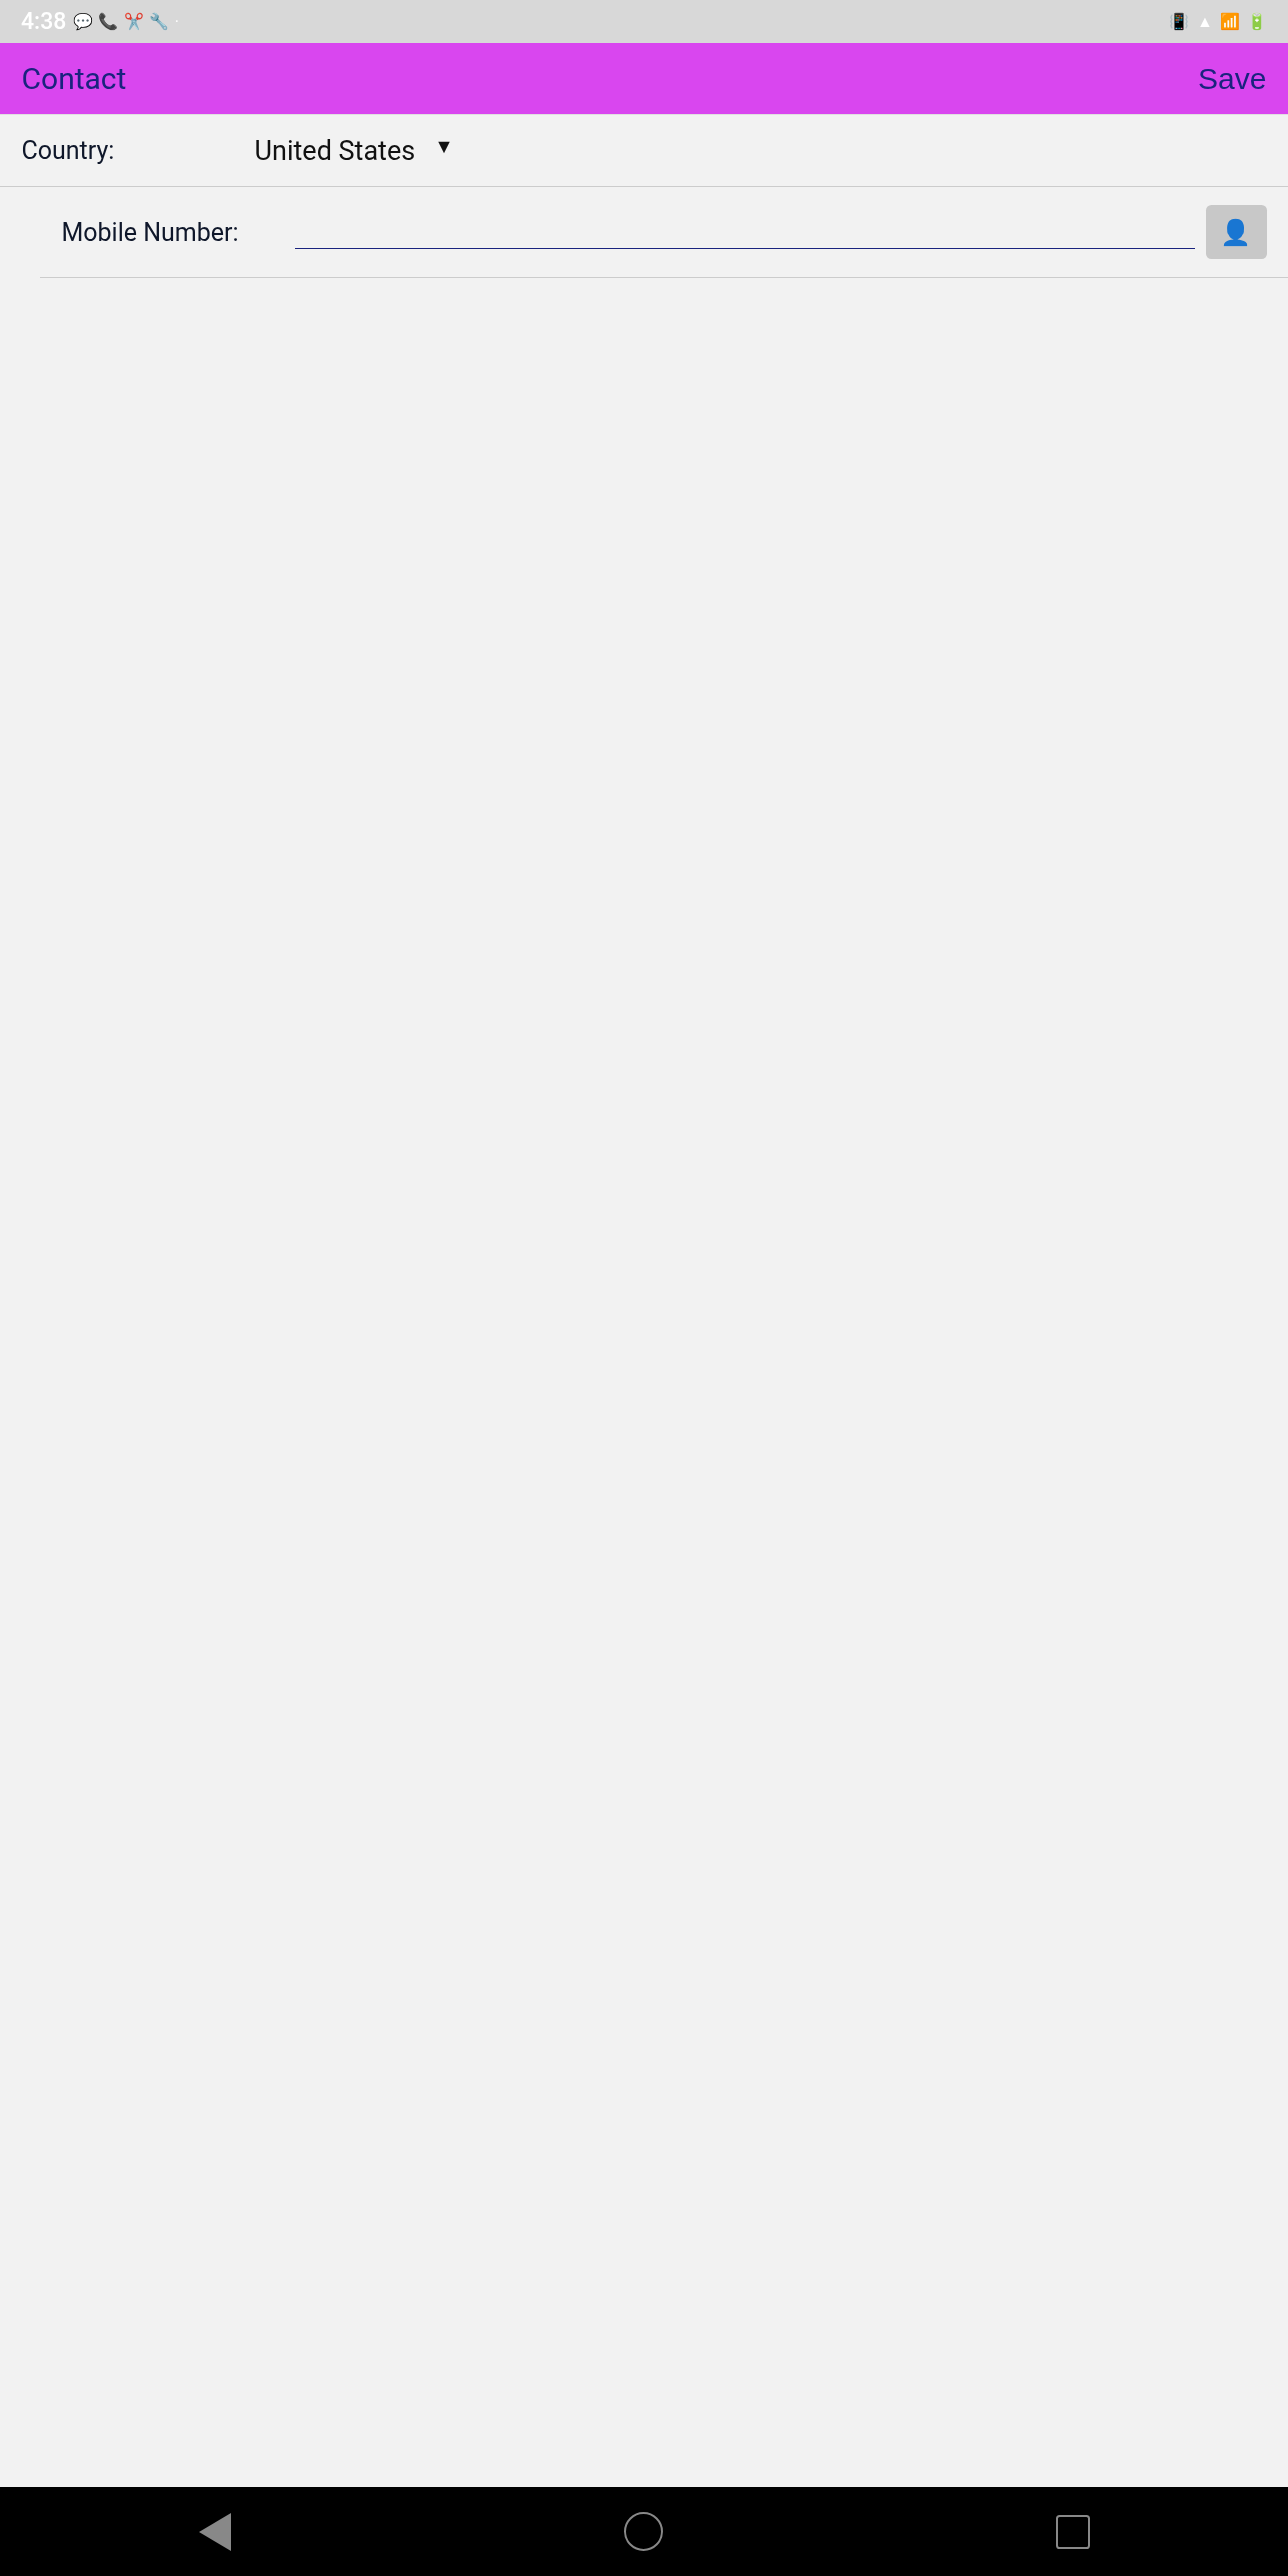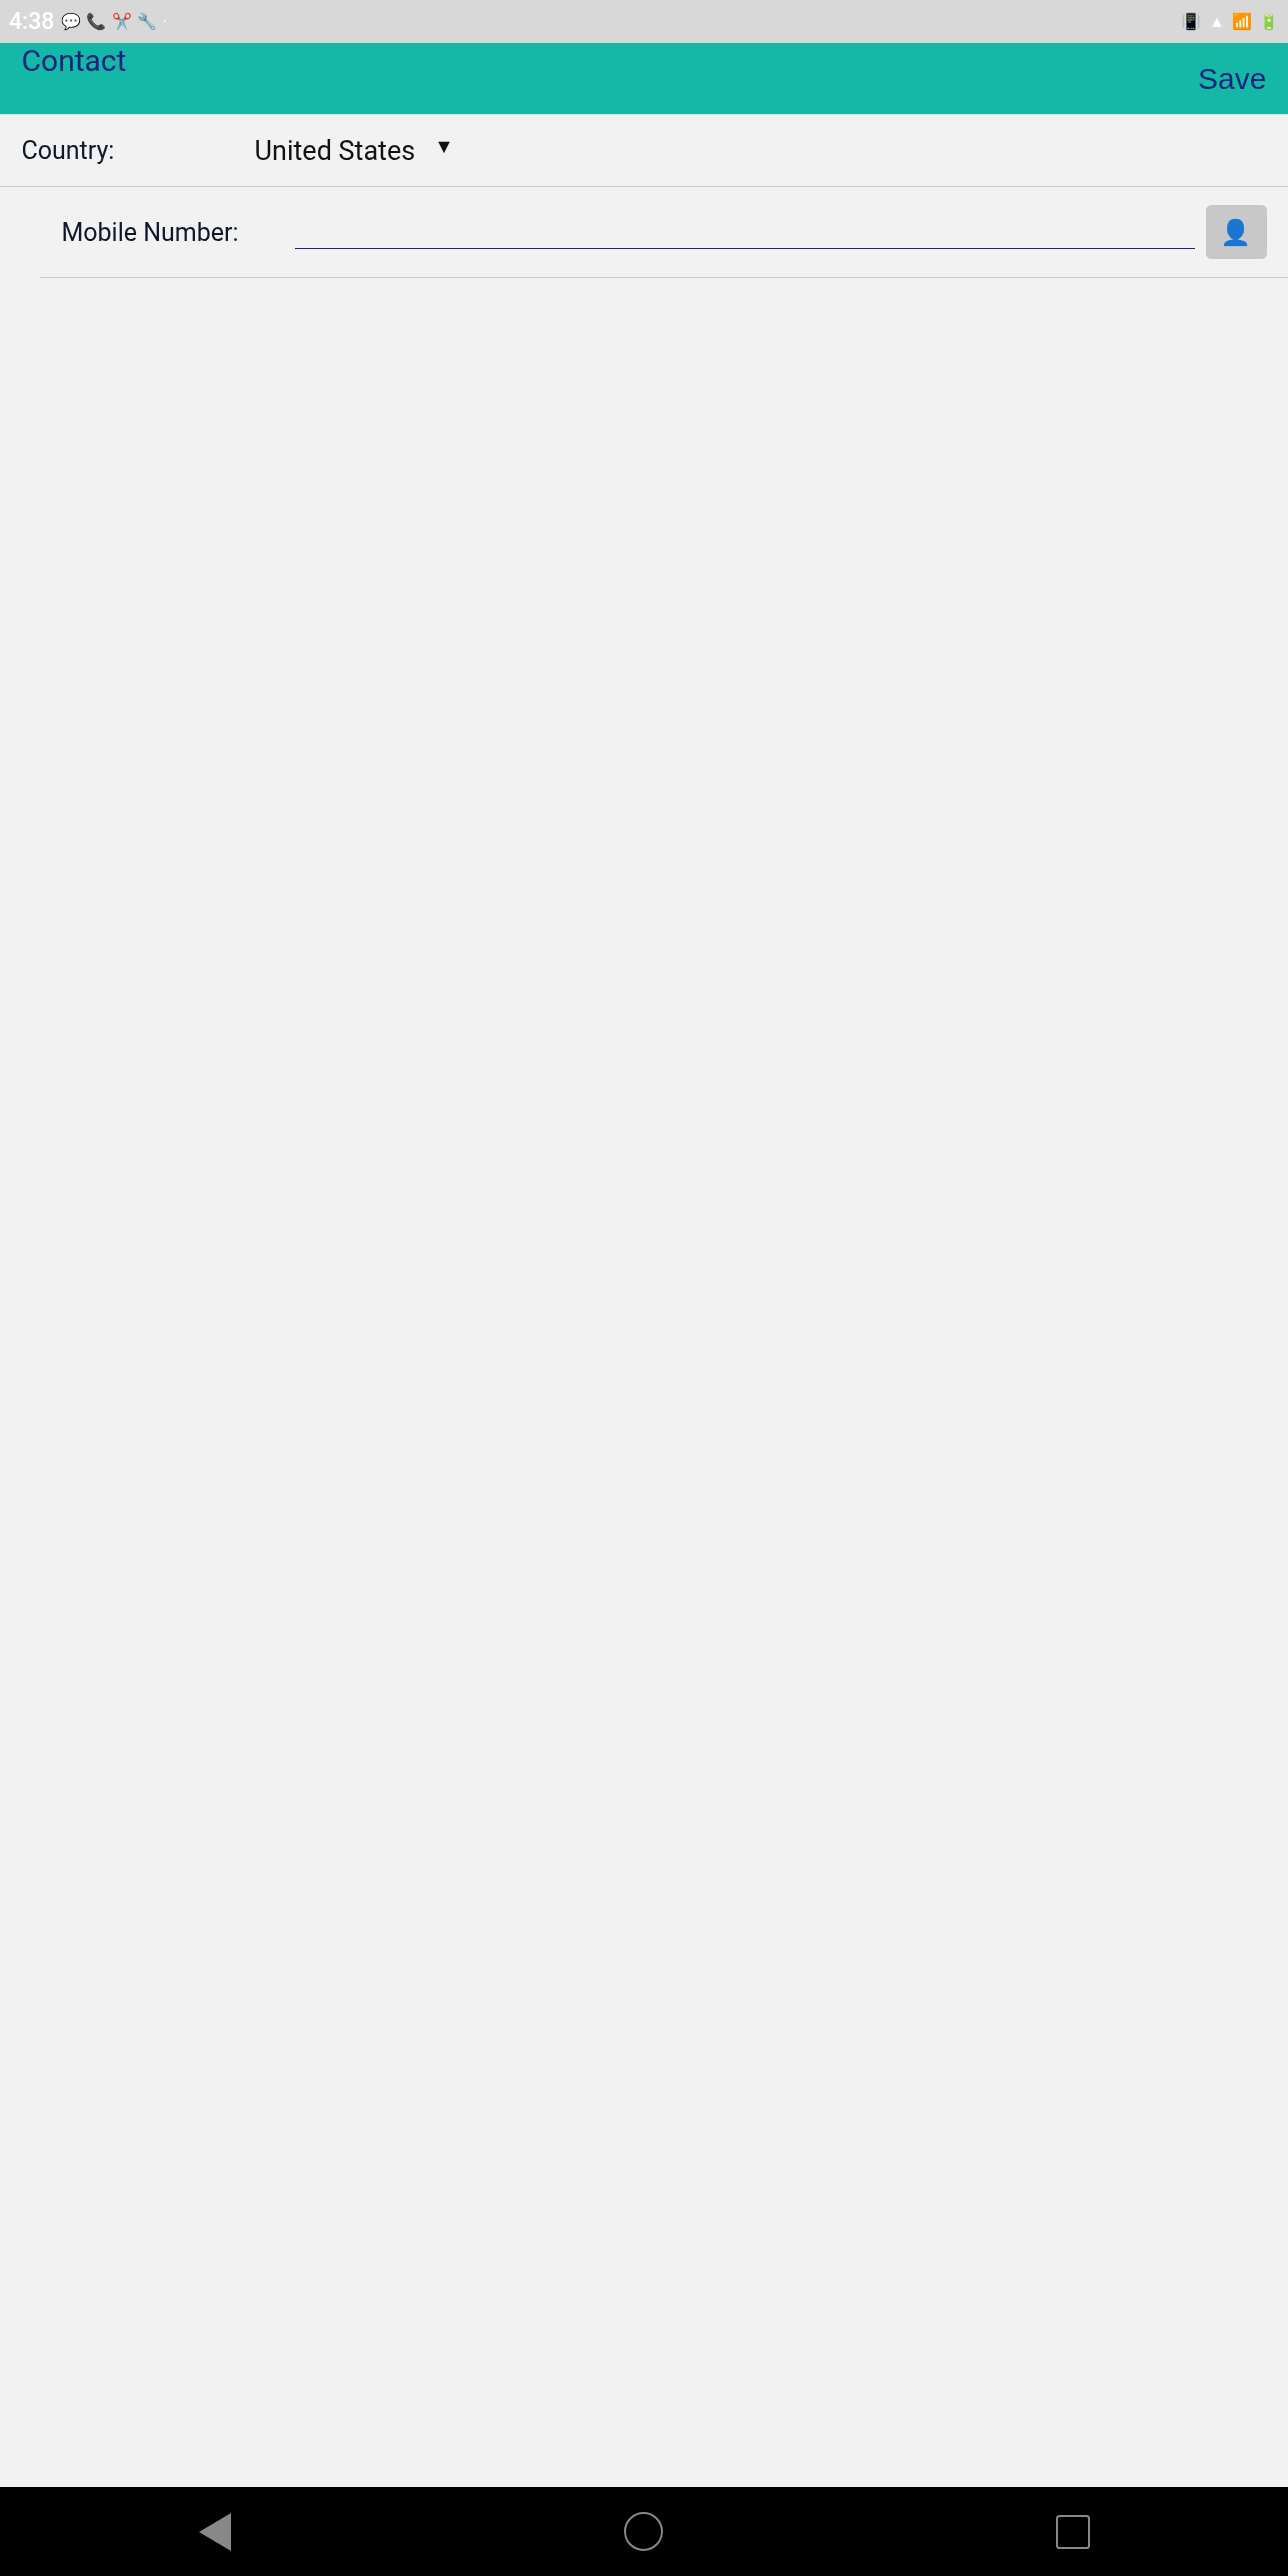--- a/index.html
+++ b/index.html
@@ -18,21 +18,21 @@
       flex-direction: column;
     }
 
     
     .status-bar {
       background: #d8d8d8;
       height: 43px;
       display: flex;
       align-items: center;
       justify-content: space-between;
-      padding: 0 9px;
+      padding: 0 21px;
     }
 
     .status-bar-left {
       display: flex;
       align-items: center;
       gap: 7.2px;
     }
 
     .status-time {
       color: white;
@@ -57,23 +57,24 @@
       gap: 7.2px;
     }
 
     .status-right-icon {
       color: white;
       font-size: 16px;
     }
 
     
     .toolbar {
-      background: #14b8a6;
+      background: #d946ef;
       height: 72px;
       display: flex;
+      align-items: center;
       justify-content: space-between;
       padding: 0 21.5px;
       border-bottom: 0.9px solid #e0e0e0;
     }
 
     .toolbar-title {
       color: #1a237e;
       font-size: 30px;
       font-weight: 400;
     }

